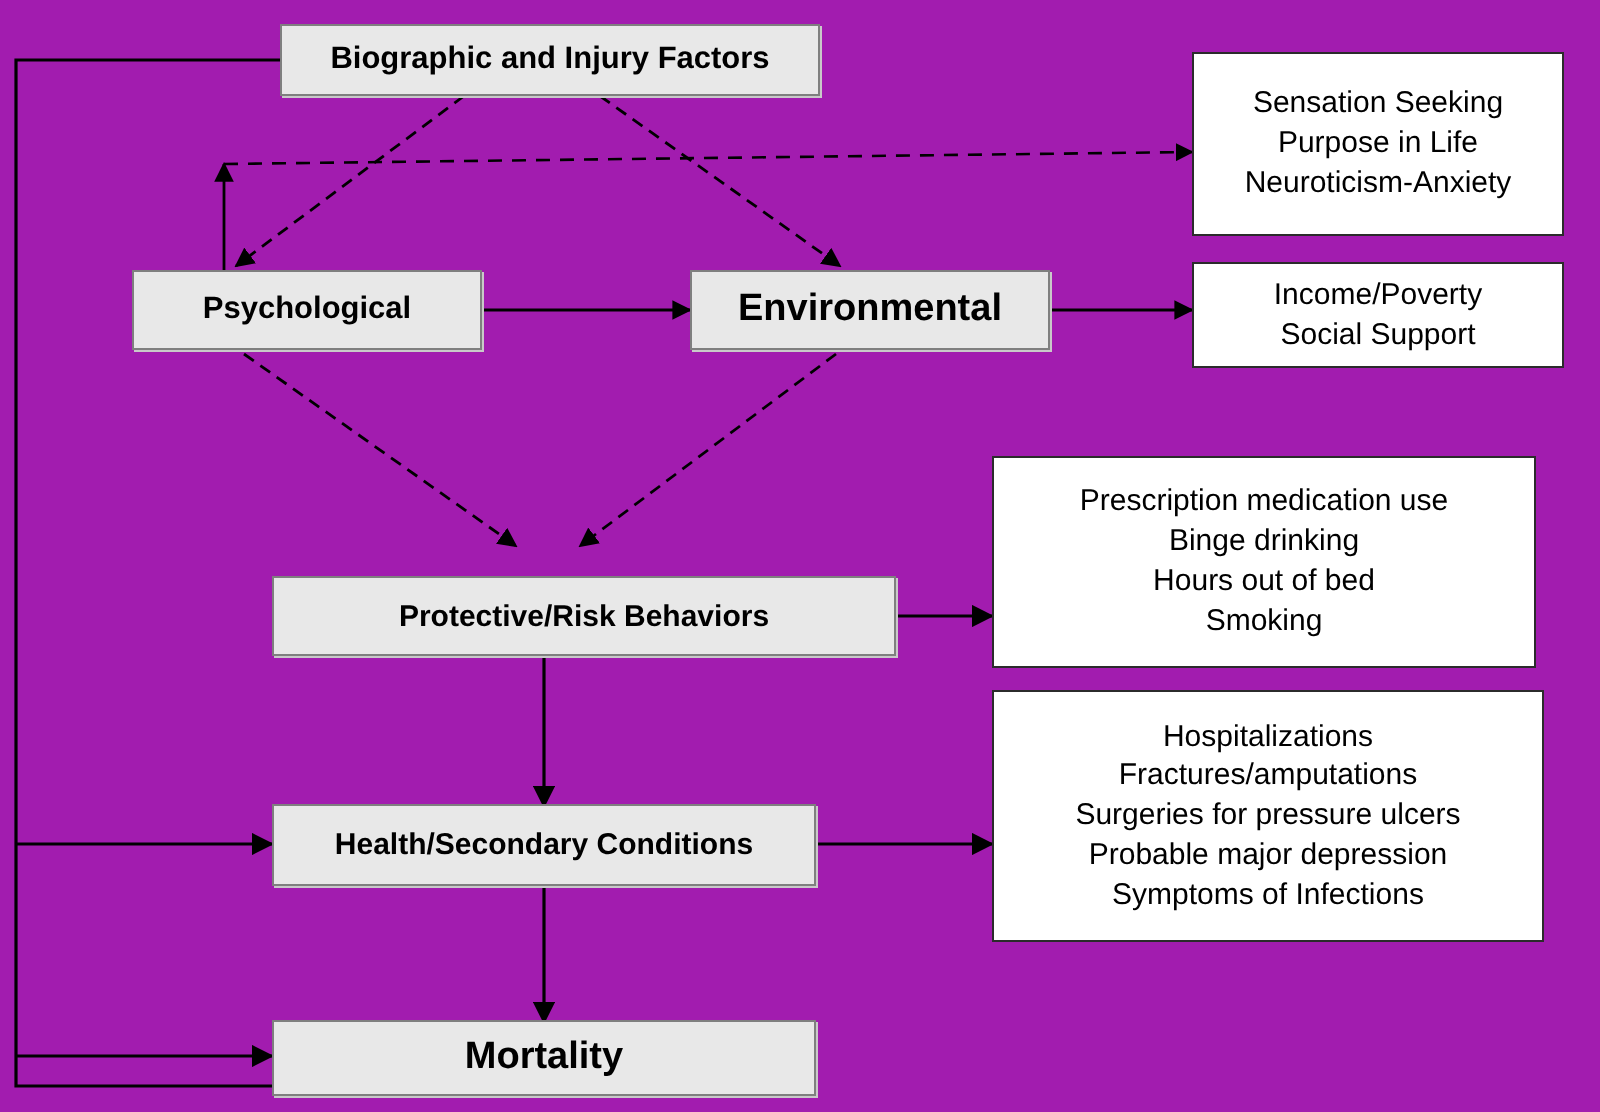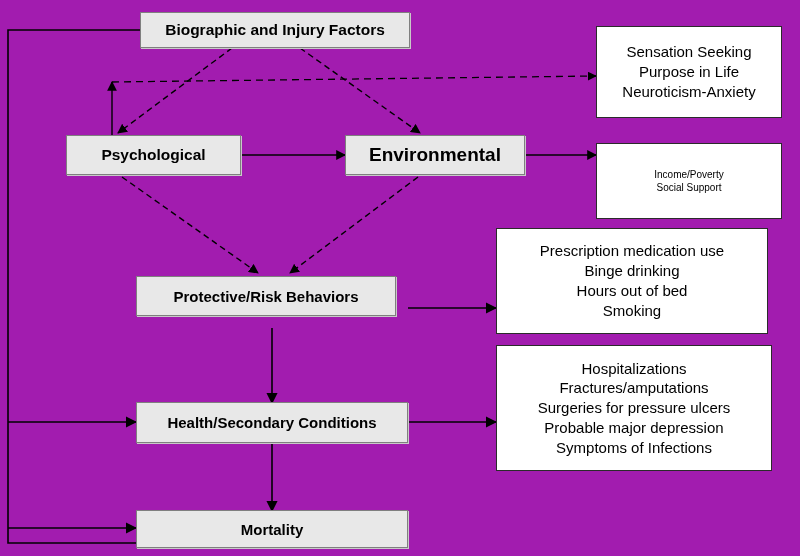--- a/index.html
+++ b/index.html
@@ -105,39 +105,39 @@
   </div>
 
   <div class="node" style="left:26px; top:135px; width:175px; height:40px; font-size:15.5px;margin-left:40px;">
     <span>Psychological</span>
   </div>
 
   <div class="node" style="left:345px; top:135px; width:180px; height:40px; font-size:19px;">
     <span>Environmental</span>
   </div>
 
-  <div class="node" style="left:136px; top:276px; width:260px; height:40px; font-size:15px;">
+  <div class="node" style="left:136px; top:288px; width:312px; height:40px; font-size:15px;">
     <span>Protective/Risk Behaviors</span>
   </div>
 
   <div class="node" style="left:136px; top:402px; width:272px; height:41px; font-size:15px;">
     <span>Health/Secondary Conditions</span>
   </div>
 
-  <div class="node" style="left:136px; top:510px; width:272px; height:38px; font-size:15px;text-align:right;">
+  <div class="node" style="left:136px; top:510px; width:272px; height:38px; font-size:19px;text-align:right;">
     <span>Mortality</span>
   </div>
 
   <div class="sidebox" style="left:596px; top:26px; width:186px; height:92px; font-size:15px;">
     <div class="line b">Sensation Seeking</div>
     <div class="line b">Purpose in Life</div>
     <div class="line b">Neuroticism-Anxiety</div>
   </div>
 
-  <div class="sidebox" style="left:596px; top:131px; width:186px; height:76px; font-size:10px;margin-top:12px;">
+  <div class="sidebox" style="left:596px; top:131px; width:186px; height:53px; font-size:15px;">
     <div class="line b">Income/Poverty</div>
     <div class="line n">Social Support</div>
   </div>
 
   <div class="sidebox" style="left:496px; top:228px; width:272px; height:106px; font-size:15px;">
     <div class="line b">Prescription medication use</div>
     <div class="line b">Binge drinking</div>
     <div class="line n">Hours out of bed</div>
     <div class="line n">Smoking</div>
   </div>

